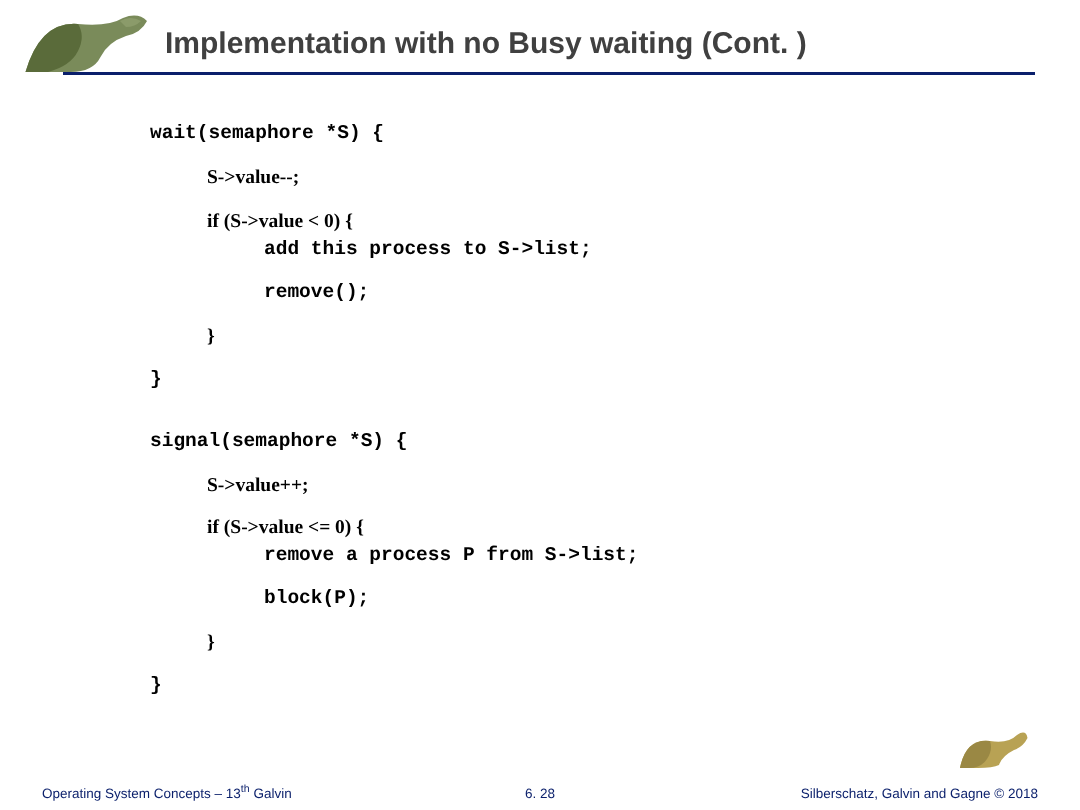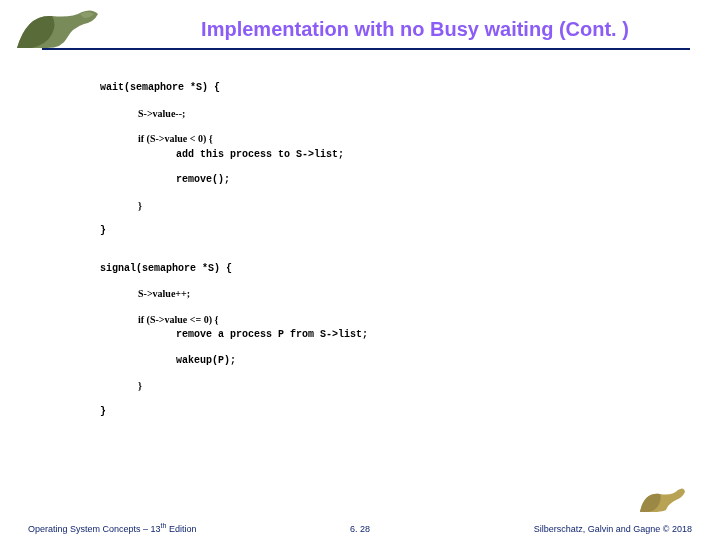--- a/index.html
+++ b/index.html
@@ -11,24 +11,23 @@
     position: relative;
     overflow: hidden;
   }
   .header {
     position: relative;
     height: 60px;
     padding-left: 110px;
     padding-top: 18px;
   }
   .title {
-    color: #8b5cf6;
+    color: #404040;
     font-size: 20px;
     font-weight: bold;
-    text-align: center;
   }
   .header-rule {
     position: absolute;
     left: 42px;
     right: 30px;
     top: 48px;
     height: 2px;
     background: #0a1f6b;
   }
   .dino-top {
@@ -44,21 +43,21 @@
     bottom: 26px;
     width: 48px;
     height: 30px;
   }
   .content {
     position: absolute;
     left: 100px;
     top: 82px;
     right: 40px;
     font-family: "Courier New", Courier, monospace;
-    font-size: 10px;
+    font-size: 13px;
     font-weight: bold;
     color: #000;
     line-height: 1.15;
   }
   .content .blk { margin-bottom: 4px; }
   .ind1 { padding-left: 38px; font-family: Liberation Serif, serif; }
   .ind2 { padding-left: 76px; }
   .gap { height: 10px; }
   .biggap { height: 22px; }
   .footer {
@@ -105,31 +104,31 @@
 
   <div class="biggap"></div>
 
   <div class="blk">signal(semaphore *S) {</div>
   <div class="gap"></div>
   <div class="blk ind1">S-&gt;value++;</div>
   <div class="gap"></div>
   <div class="blk ind1">if (S-&gt;value &lt;= 0) {</div>
   <div class="blk ind2">remove a process P from S-&gt;list;</div>
   <div class="gap"></div>
-  <div class="blk ind2">wakeup(P);</div>
+  <div class="blk ind2">block(P);</div>
   <div class="gap"></div>
   <div class="blk ind1">}</div>
   <div class="gap"></div>
   <div class="blk">}</div>
 </div>
 
 <svg class="dino-bottom" viewBox="0 0 48 30">
   <path d="M2 28 Q6 8 22 10 Q34 12 40 6 Q46 2 47 8 Q44 14 38 16 Q30 20 28 26 Q24 28 14 28 Z" fill="#b8a254"></path>
   <path d="M2 28 Q6 8 22 10 Q24 16 20 22 Q16 28 8 28 Z" fill="#9a8844"></path>
 </svg>
 
 <div class="footer">
   <div class="footer-left">
-    <span>Operating System Concepts – 13</span><sup>th</sup><span> Edition</span>
+    <span>Operating System Concepts – 13</span><sup>th</sup><span> Galvin</span>
   </div>
   <div class="footer-center">6. 28</div>
   <div class="footer-right">Silberschatz, Galvin and Gagne © 2018</div>
 </div>
 
 </body></html>

